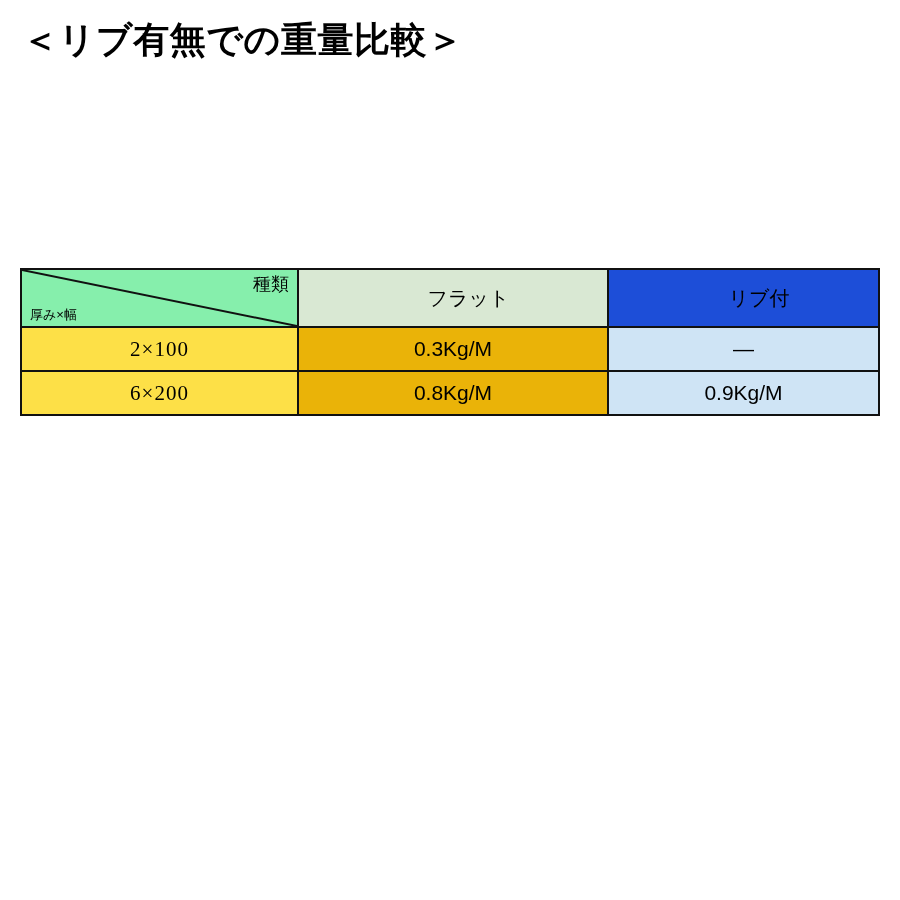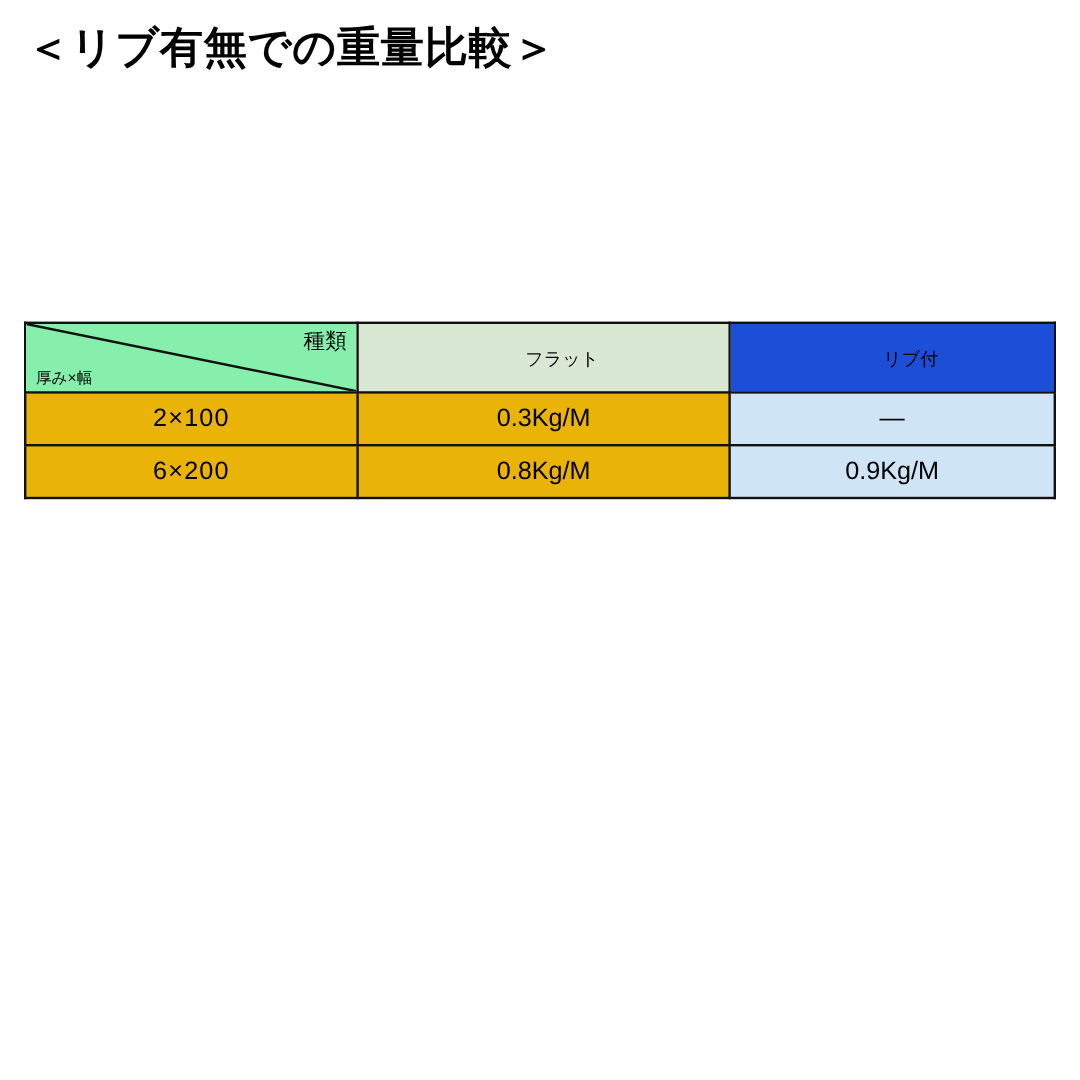--- a/index.html
+++ b/index.html
@@ -83,26 +83,27 @@
   .rib-head {
     background: #1d4ed8;
   }
   .flat-cell {
     background: #eab308;
   }
   .rib-cell {
     background: #cfe4f5;
   }
   .label-cell {
-    background: #eab308;
+    background: #fde047;
     font-size: 22px;
     letter-spacing: 1px;
+    font-family: Liberation Serif, serif;
   }
   .head-text {
-    font-size: 15px;
+    font-size: 20px;
     margin-left: 31px;
   }
 </style>
 </head>
 <body>
 
 <div id="page-title">＜リブ有無での重量比較＞</div>
 
 <table id="comparison-table">
   <colgroup>

